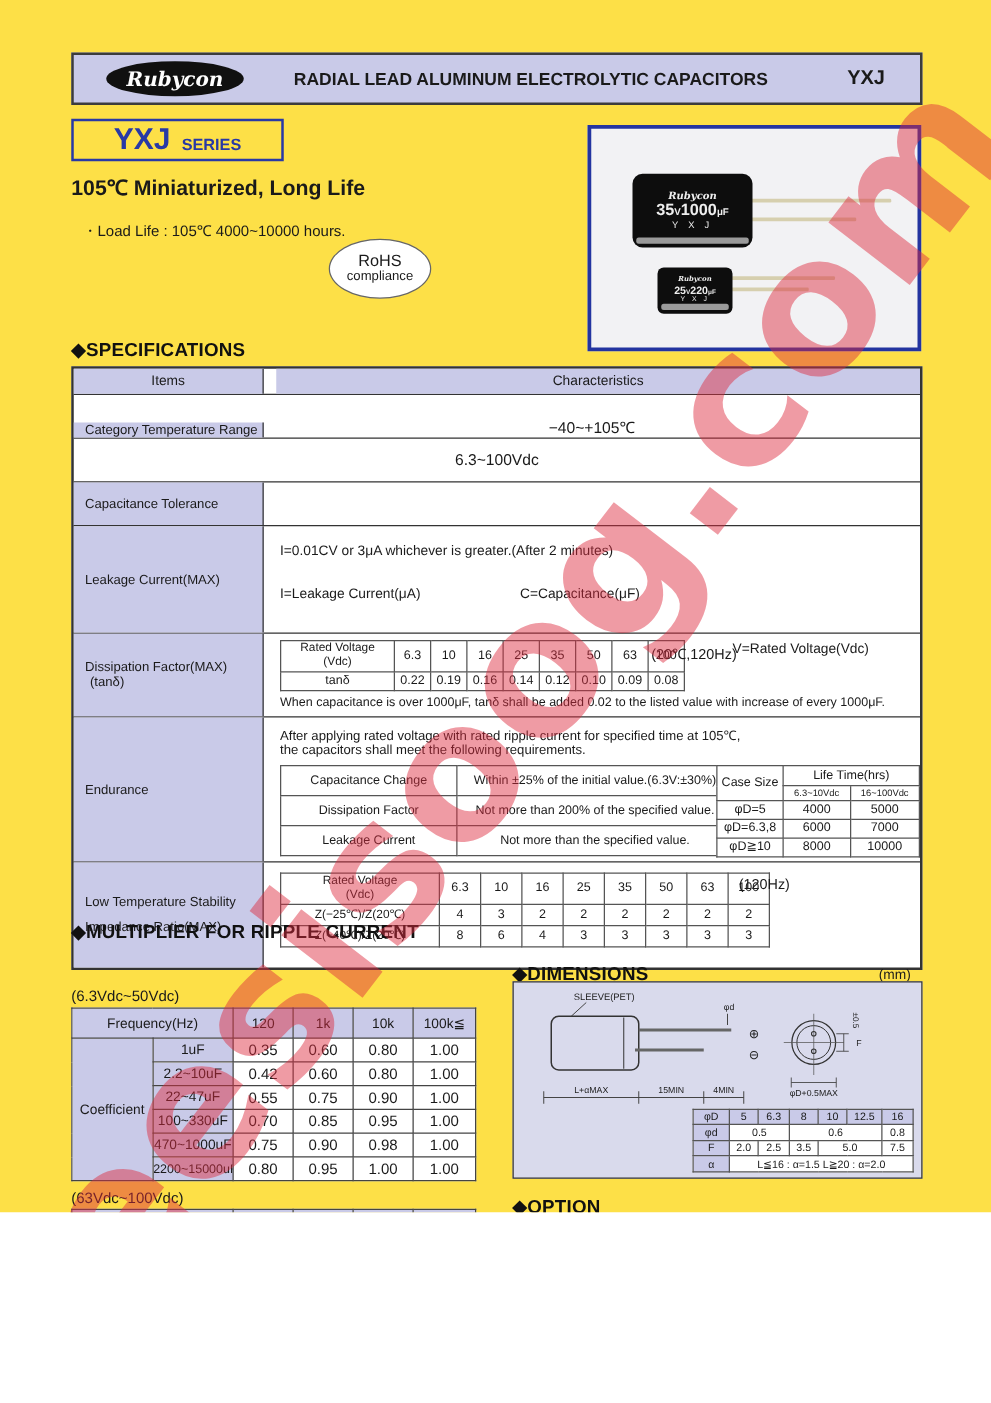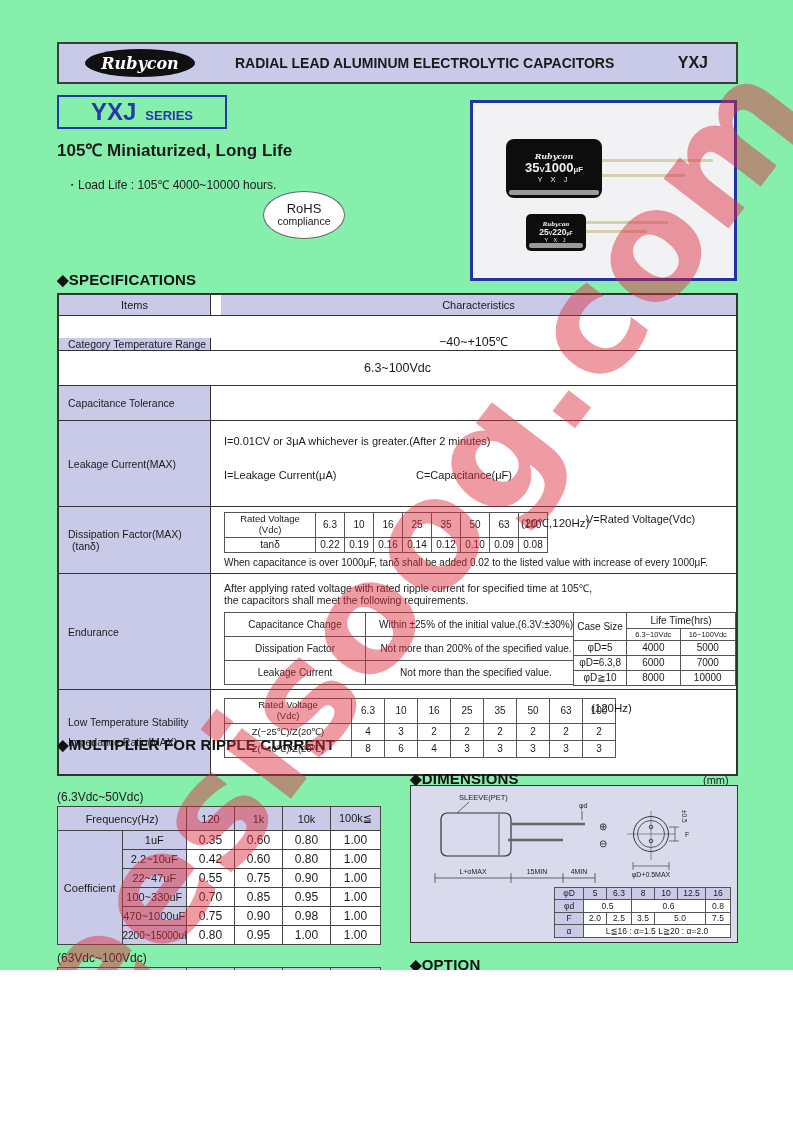--- a/index.html
+++ b/index.html
@@ -1,16 +1,16 @@
 <!DOCTYPE html>
 <html><head>
 <meta charset="utf-8">
 <style>
   html,body{margin:0;padding:0;background:#fff;}
-  .page{position:relative;width:793px;height:970px;background:#86efac;overflow:hidden;
+  .page{position:relative;width:793px;height:970px;background:#fde047;overflow:hidden;
         font-family:"Liberation Sans",sans-serif;color:#1a1a1a;}
   .abs{position:absolute;}
   .lav{background:#c9cae8;}
   .sec-title{position:absolute;font-size:15px;font-weight:bold;color:#111;letter-spacing:0.2px;}
 
   
   .hdr{position:absolute;left:57px;top:42px;width:681px;height:42px;background:#c9cae8;
        border:2px solid #3c3c3c;box-sizing:border-box;display:flex;align-items:center;}
   .logo{margin-left:26px;width:110px;height:28px;background:#101010;border-radius:50%;
         display:flex;align-items:center;justify-content:center;color:#fff;

